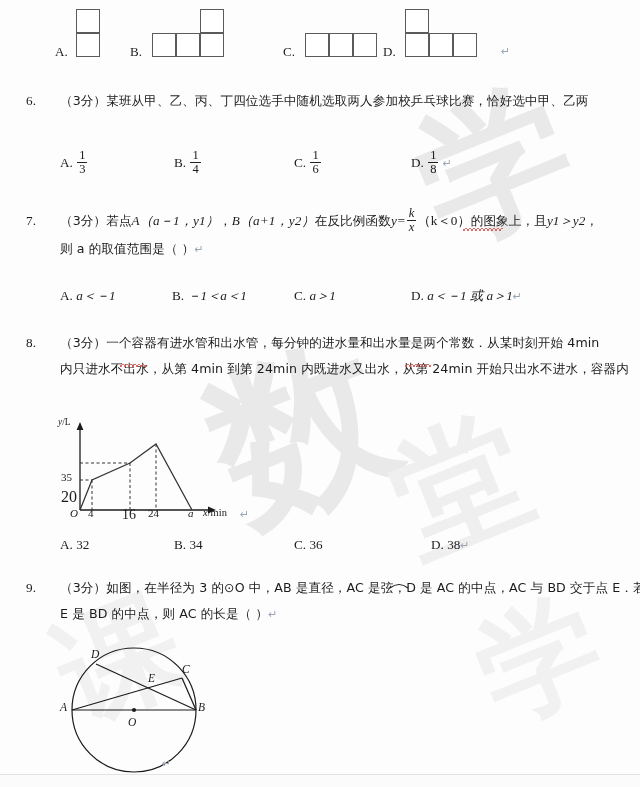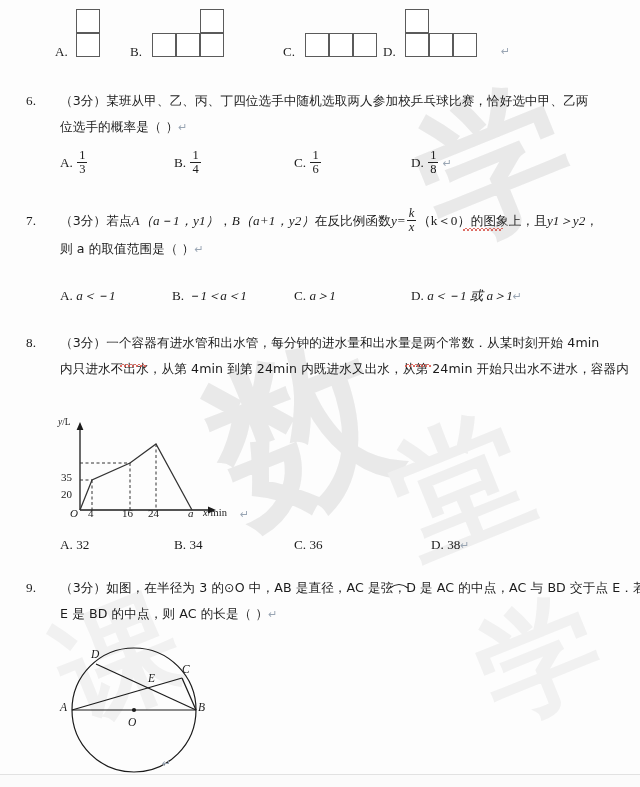--- a/index.html
+++ b/index.html
@@ -190,23 +190,20 @@
         </div>
         <span class="ret" style="position:absolute; left:118px; top:45px;">↵</span>
       </div>
     </div>
 
     <div class="qblock" style="left:26px; top:88px; width:600px;">
       <div class="qline" style="position:relative;">
         <span class="qnum">6.</span>
         <span class="indent" style="display:inline-block;"></span><span class="cn">（3分）</span><span class="cn">某班从甲、乙、丙、丁四位选手中随机选取两人参加校乒乓球比赛，恰好选中甲、乙两</span>
       </div>
-      <div class="qline indent">
-        <span class="cn">位选手的概率是（     ）</span><span class="ret">↵</span>
-      </div>
     </div>
 
     <div class="opts" style="left:26px; top:150px; height:40px;">
       <div class="opt" style="left:34px;  top:0;">
         <span>A.</span>
         <span class="frac">
           <span class="num">1</span>
           <span class="den">3</span>
         </span>
       </div>
@@ -291,24 +288,24 @@
 
         <line x1="22" y1="62" x2="34" y2="62" stroke="#333" stroke-width="1" stroke-dasharray="3,2.5"></line>
         <line x1="22" y1="45" x2="72" y2="45" stroke="#333" stroke-width="1" stroke-dasharray="3,2.5"></line>
         <line x1="34" y1="62" x2="34" y2="92" stroke="#333" stroke-width="1" stroke-dasharray="3,2.5"></line>
         <line x1="72" y1="45" x2="72" y2="92" stroke="#333" stroke-width="1" stroke-dasharray="3,2.5"></line>
         <line x1="98" y1="26" x2="98" y2="92" stroke="#333" stroke-width="1" stroke-dasharray="3,2.5"></line>
       </svg>
       
       <div style="position:absolute; left:0px;  top:-1px; font-size:9.5px;"><span class="ital">y</span>/L</div>
       <div style="position:absolute; left:3px;  top:53px; font-size:11px;">35</div>
-      <div style="position:absolute; left:3px;  top:70px; font-size:11px;">20</div>
+      <div style="position:absolute; left:3px;  top:70px; font-size:16px;">20</div>
       <div style="position:absolute; left:12px; top:89px; font-size:11px; font-style:italic;">O</div>
       <div style="position:absolute; left:30px; top:89px; font-size:11px;">4</div>
-      <div style="position:absolute; left:64px; top:89px; font-size:11px;">16</div>
+      <div style="position:absolute; left:64px; top:89px; font-size:14px;">16</div>
       <div style="position:absolute; left:90px; top:89px; font-size:11px;">24</div>
       <div style="position:absolute; left:130px;top:89px; font-size:11px; font-style:italic;">a</div>
       <div style="position:absolute; left:145px;top:89px; font-size:10.5px;"><span class="ital">x</span>/min</div>
       <span class="ret" style="position:absolute; left:182px; top:90px;">↵</span>
     </div>
 
     <div class="opts" style="left:26px; top:537px;">
       <div class="opt" style="left:34px;  top:0;">
         <span>A.</span>
         <span>32</span>

